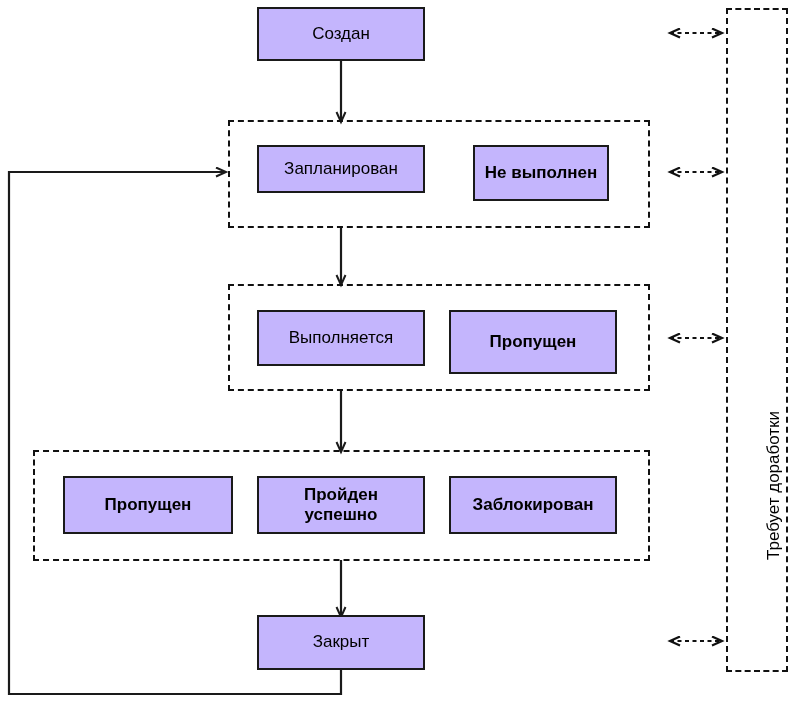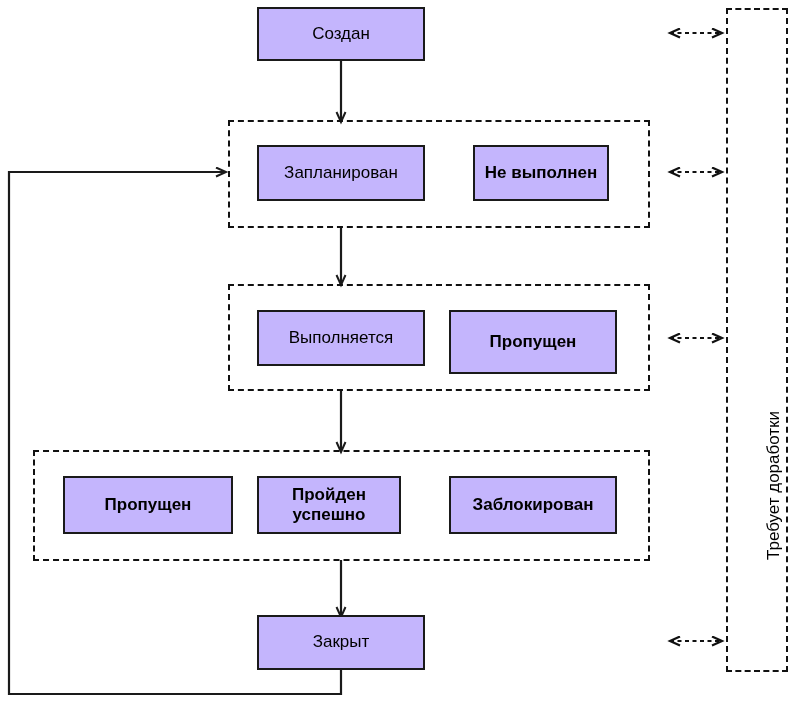--- a/index.html
+++ b/index.html
@@ -98,31 +98,31 @@
 
   <div class="group-box" style="left:228px; top:284px; width:422px; height:107px;"></div>
 
   <div class="group-box" style="left:33px; top:450px; width:617px; height:111px;"></div>
 
   <div class="rework-panel" style="left:726px; top:8px; width:62px; height:664px;"></div>
   <div class="rework-label" style="left:764px; top:560px; transform: rotate(-90deg);">Требует доработки</div>
 
   <div class="state-box" style="left:257px; top:7px; width:168px; height:54px;">Создан</div>
 
-  <div class="state-box" style="left:257px; top:145px; width:168px; height:56px;">Запланирован</div>
+  <div class="state-box" style="left:257px; top:145px; width:168px; height:48px;">Запланирован</div>
 
   <div class="state-box bold" style="left:449px; top:145px; width:136px; height:56px;margin-left:24px;">Не выполнен</div>
 
   <div class="state-box" style="left:257px; top:310px; width:168px; height:56px;">Выполняется</div>
 
   <div class="state-box bold" style="left:449px; top:310px; width:168px; height:64px;">Пропущен</div>
 
   <div class="state-box bold" style="left:63px; top:476px; width:170px; height:58px;">Пропущен</div>
 
-  <div class="state-box bold" style="left:257px; top:476px; width:144px; height:58px; white-space:pre-line;">Пройден
+  <div class="state-box bold" style="left:257px; top:476px; width:168px; height:58px; white-space:pre-line;">Пройден
 успешно</div>
 
   <div class="state-box bold" style="left:449px; top:476px; width:168px; height:58px;">Заблокирован</div>
 
   <div class="state-box" style="left:257px; top:615px; width:168px; height:55px;">Закрыт</div>
 
   <svg class="edges edges-top" viewBox="0 0 794 713">
     <line x1="670" y1="33" x2="722" y2="33" stroke="#111111" stroke-width="2.2" stroke-dasharray="4 3.5" marker-end="url(#arrowOpenDash)" marker-start="url(#arrowOpenDashBack)"></line>
 
     <line x1="670" y1="172" x2="722" y2="172" stroke="#111111" stroke-width="2.2" stroke-dasharray="4 3.5" marker-end="url(#arrowOpenDash)" marker-start="url(#arrowOpenDashBack)"></line>

